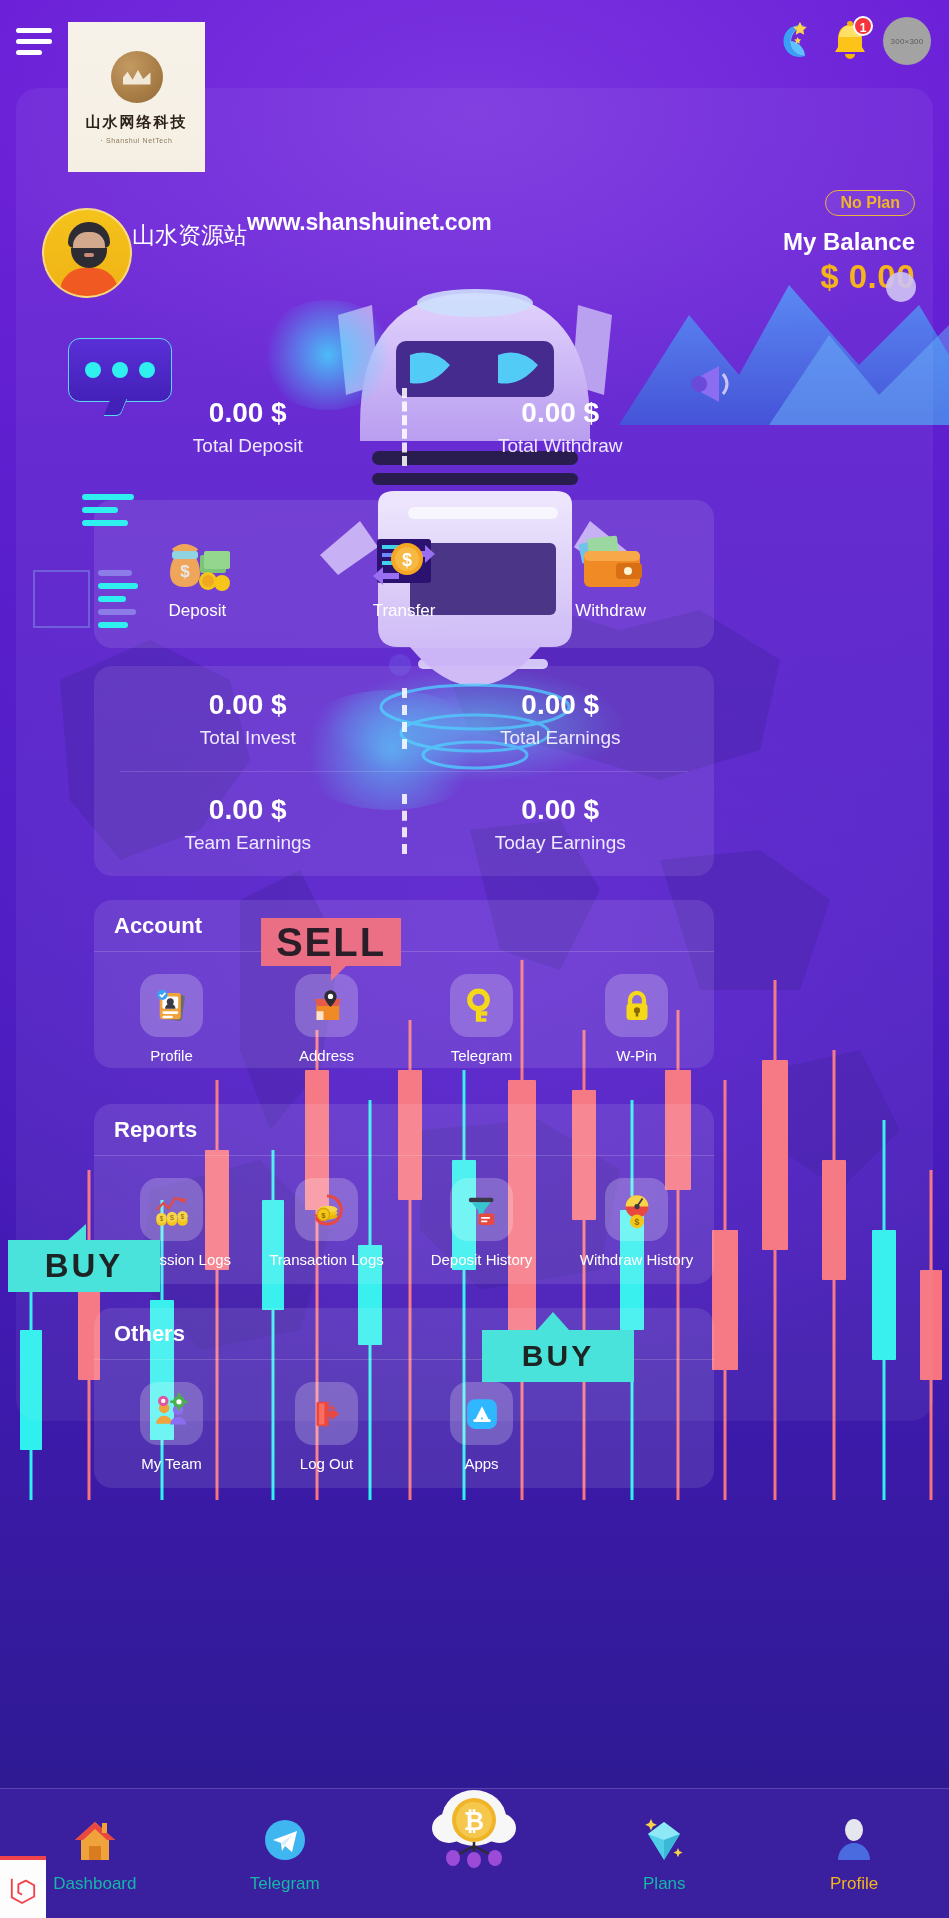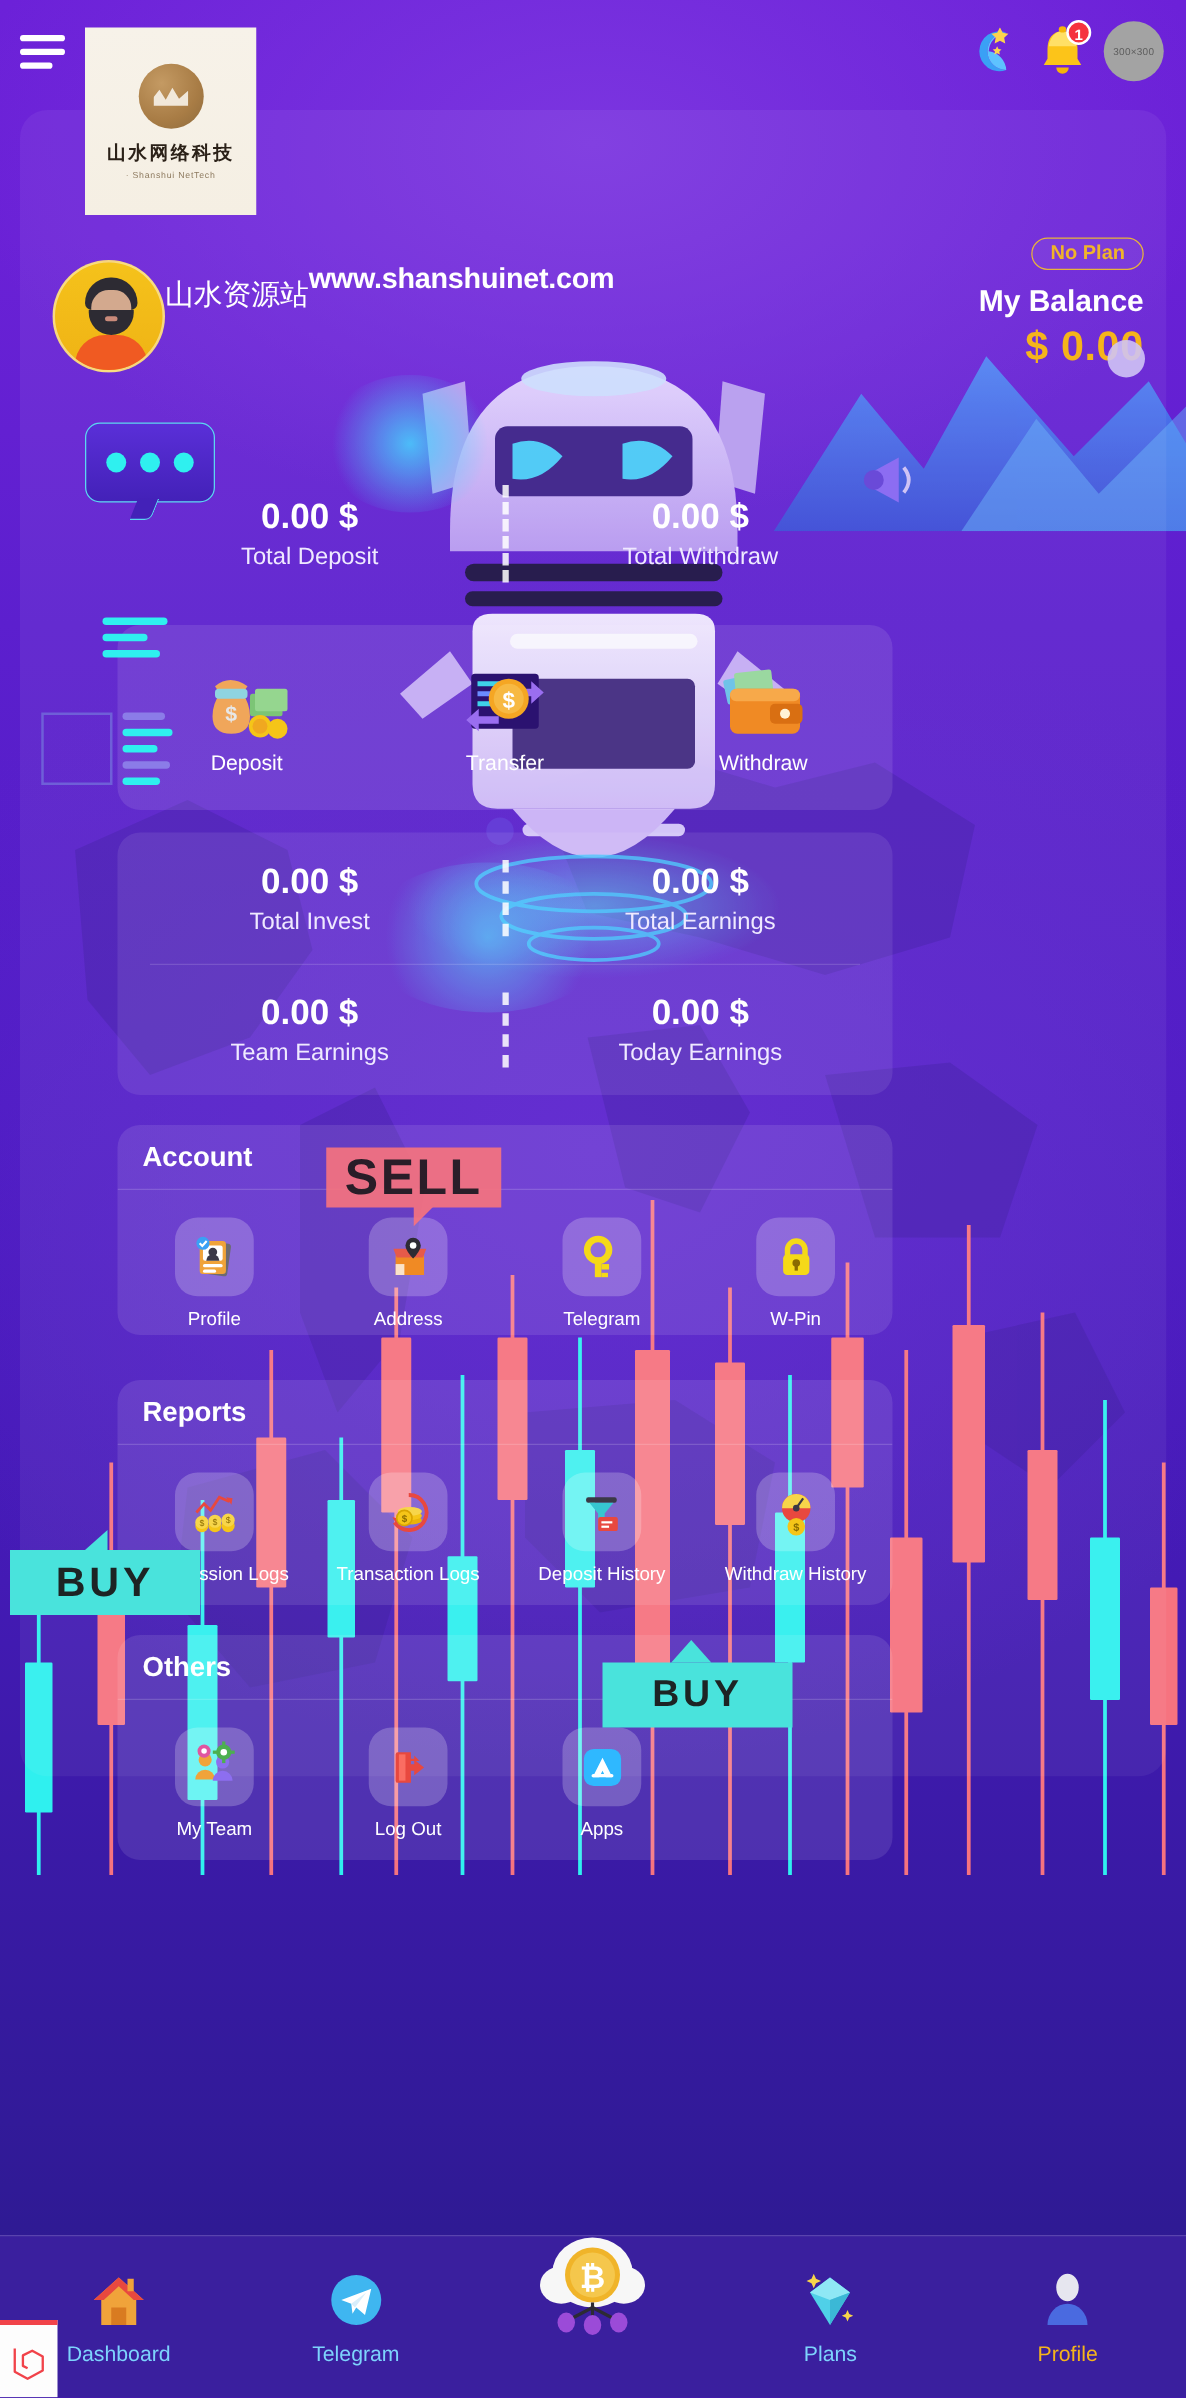--- a/index.html
+++ b/index.html
@@ -214,21 +214,21 @@
   .speaker-deco { position:absolute; right:202px; top:362px; width:56px; height:44px; z-index:27; }
 
   
   .bottomnav {
     position:absolute; left:0; bottom:0; width:949px; height:130px; z-index:50;
     background:#3a1f9e;
     border-top:1px solid rgba(255,255,255,.16);
     display:flex; align-items:center;
   }
   .nav-item { flex:1; display:flex; flex-direction:column; align-items:center; gap:8px; cursor:pointer; }
-  .nav-lab { color:#7dd3fc; font-size:17px; }
+  .nav-lab { color:#14b8a6; font-size:17px; }
   .nav-lab.active { color:#f5b41b; }
   .nav-ico { width:52px; height:52px; position:relative; }
   .nav-center { flex:1; display:flex; flex-direction:column; align-items:center; position:relative; }
   .nav-center .cloud { position:relative; top:-28px; width:98px; height:84px; }
   .laravel-badge {
     position:absolute; left:0; bottom:0; width:46px; height:62px; background:#fdfdfd;
     border-top:4px solid #f1434a; z-index:60;
     display:flex; align-items:center; justify-content:center;
   }
 </style>

